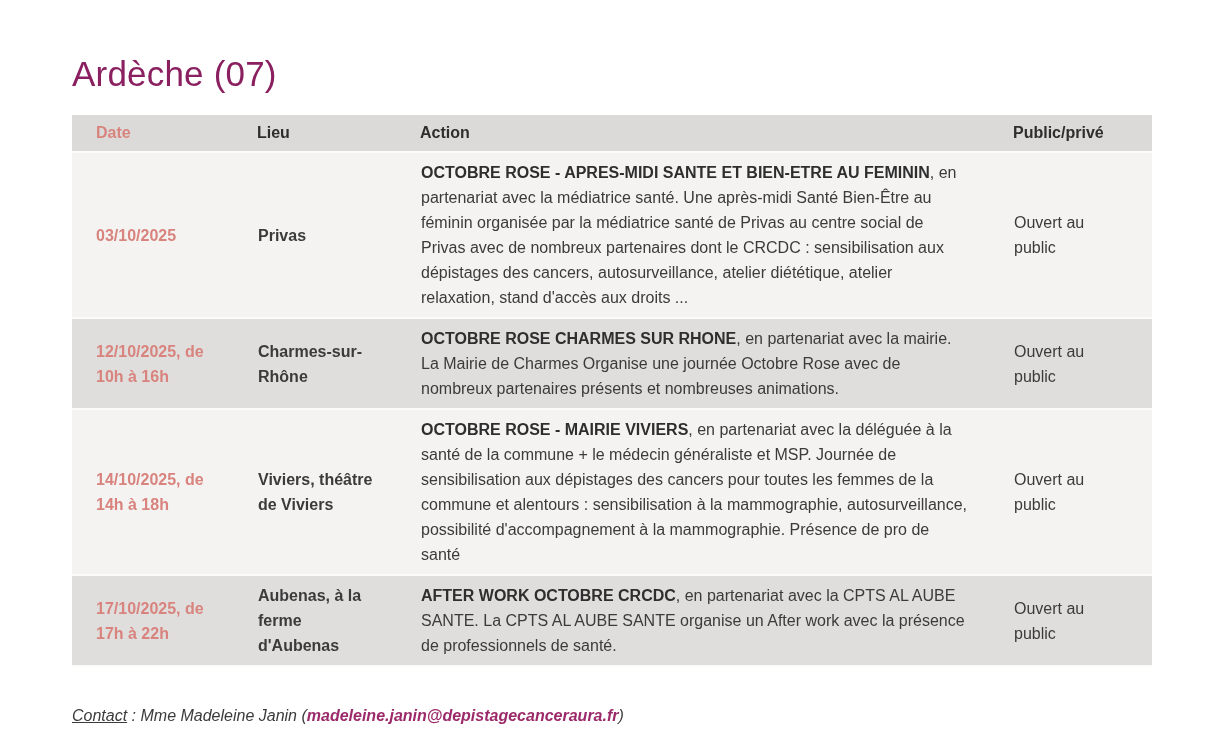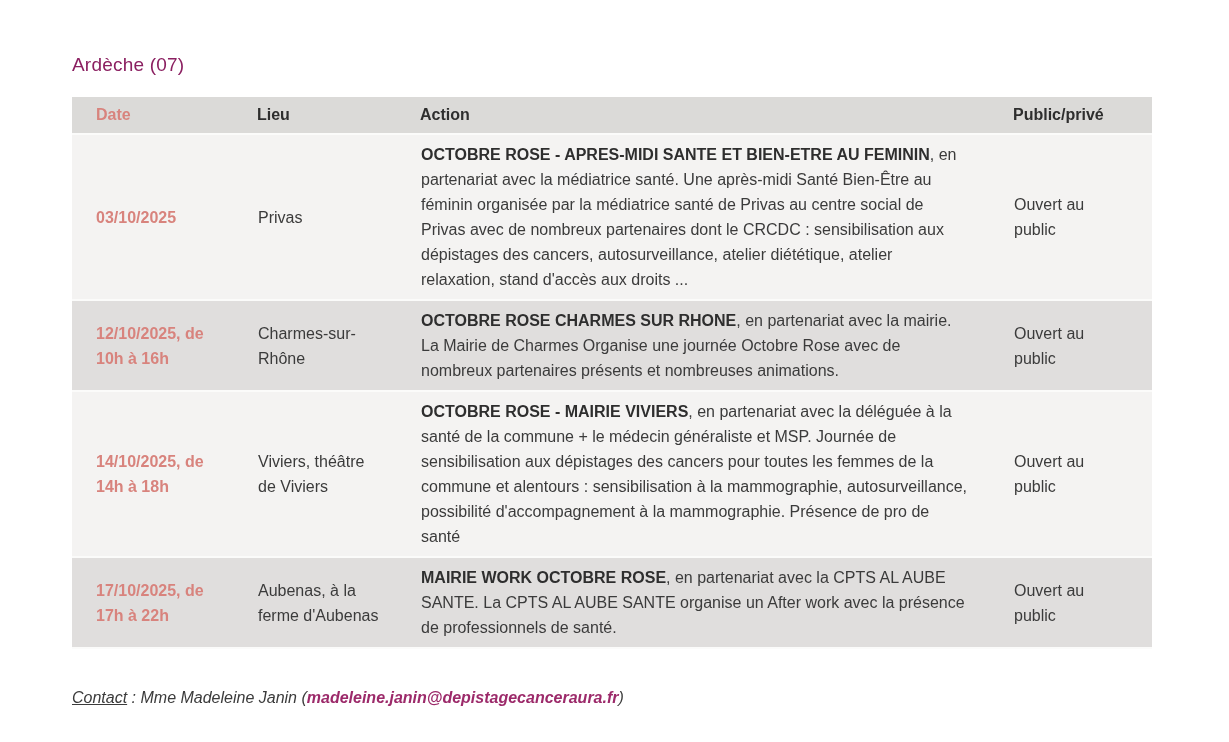--- a/index.html
+++ b/index.html
@@ -11,21 +11,21 @@
     color: #3b3b3b;
   }
   .page {
     width: 1229px;
     height: 742px;
     padding: 54px 72px 0 72px;
     overflow: hidden;
   }
   h1.page-title {
     margin: 0 0 21px 0;
-    font-size: 19px;
+    font-size: 35px;
     font-weight: 500;
     color: #8b2061;
     letter-spacing: 0.2px;
   }
   table.events-table {
     width: 1080px;
     border-collapse: collapse;
     table-layout: fixed;
     font-size: 16px;
     line-height: 25px;
@@ -58,21 +58,21 @@
   }
   tr.light td { background: #f4f3f2; }
   tr.dark td  { background: #e0dedd; }
 
   td.cell-date {
     padding-left: 24px;
     padding-right: 26px;
     font-weight: bold;
     color: #d8837d;
   }
-  td.cell-lieu   { padding-right: 40px; }
+  td.cell-lieu   { padding-right: 40px; font-weight: bold; }
   td.cell-action { padding-right: 45px; }
   td.cell-public { padding-right: 30px; margin-left: 17px; }
 
   .action-bold { font-weight: bold; color: #2e2e2e; margin-top: 28px; }
 
   p.contact-line {
     margin: 40px 0 0 0;
     font-size: 16px;
     font-style: italic;
     color: #3b3b3b;
@@ -123,21 +123,21 @@
       </tr>
       <tr class="light">
         <td class="cell-date">14/10/2025, de 14h à 18h</td>
         <td class="cell-lieu">Viviers, théâtre de Viviers</td>
         <td class="cell-action"><span class="action-bold">OCTOBRE ROSE - MAIRIE VIVIERS</span><span>, en partenariat avec la déléguée à la santé de la commune + le médecin généraliste et MSP. Journée de sensibilisation aux dépistages des cancers pour toutes les femmes de la commune et alentours : sensibilisation à la mammographie, autosurveillance, possibilité d'accompagnement à la mammographie. Présence de pro de santé</span></td>
         <td class="cell-public">Ouvert au public</td>
       </tr>
       <tr class="dark">
         <td class="cell-date">17/10/2025, de 17h à 22h</td>
         <td class="cell-lieu">Aubenas, à la ferme d'Aubenas</td>
-        <td class="cell-action"><span class="action-bold">MAIRIE WORK OCTOBRE ROSE</span><span>, en partenariat avec la CPTS AL AUBE SANTE. La CPTS AL AUBE SANTE organise un After work avec la présence de professionnels de santé.</span></td>
+        <td class="cell-action"><span class="action-bold">AFTER WORK OCTOBRE CRCDC</span><span>, en partenariat avec la CPTS AL AUBE SANTE. La CPTS AL AUBE SANTE organise un After work avec la présence de professionnels de santé.</span></td>
         <td class="cell-public">Ouvert au public</td>
       </tr>
     </tbody>
   </table>
 
   <p class="contact-line"><span class="contact-label">Contact</span><span> : </span><span>Mme Madeleine Janin </span><span>(</span><a class="contact-email" href="#">madeleine.janin@depistagecanceraura.fr</a><span>)</span></p>
 
 </div>
 
 </body></html>

